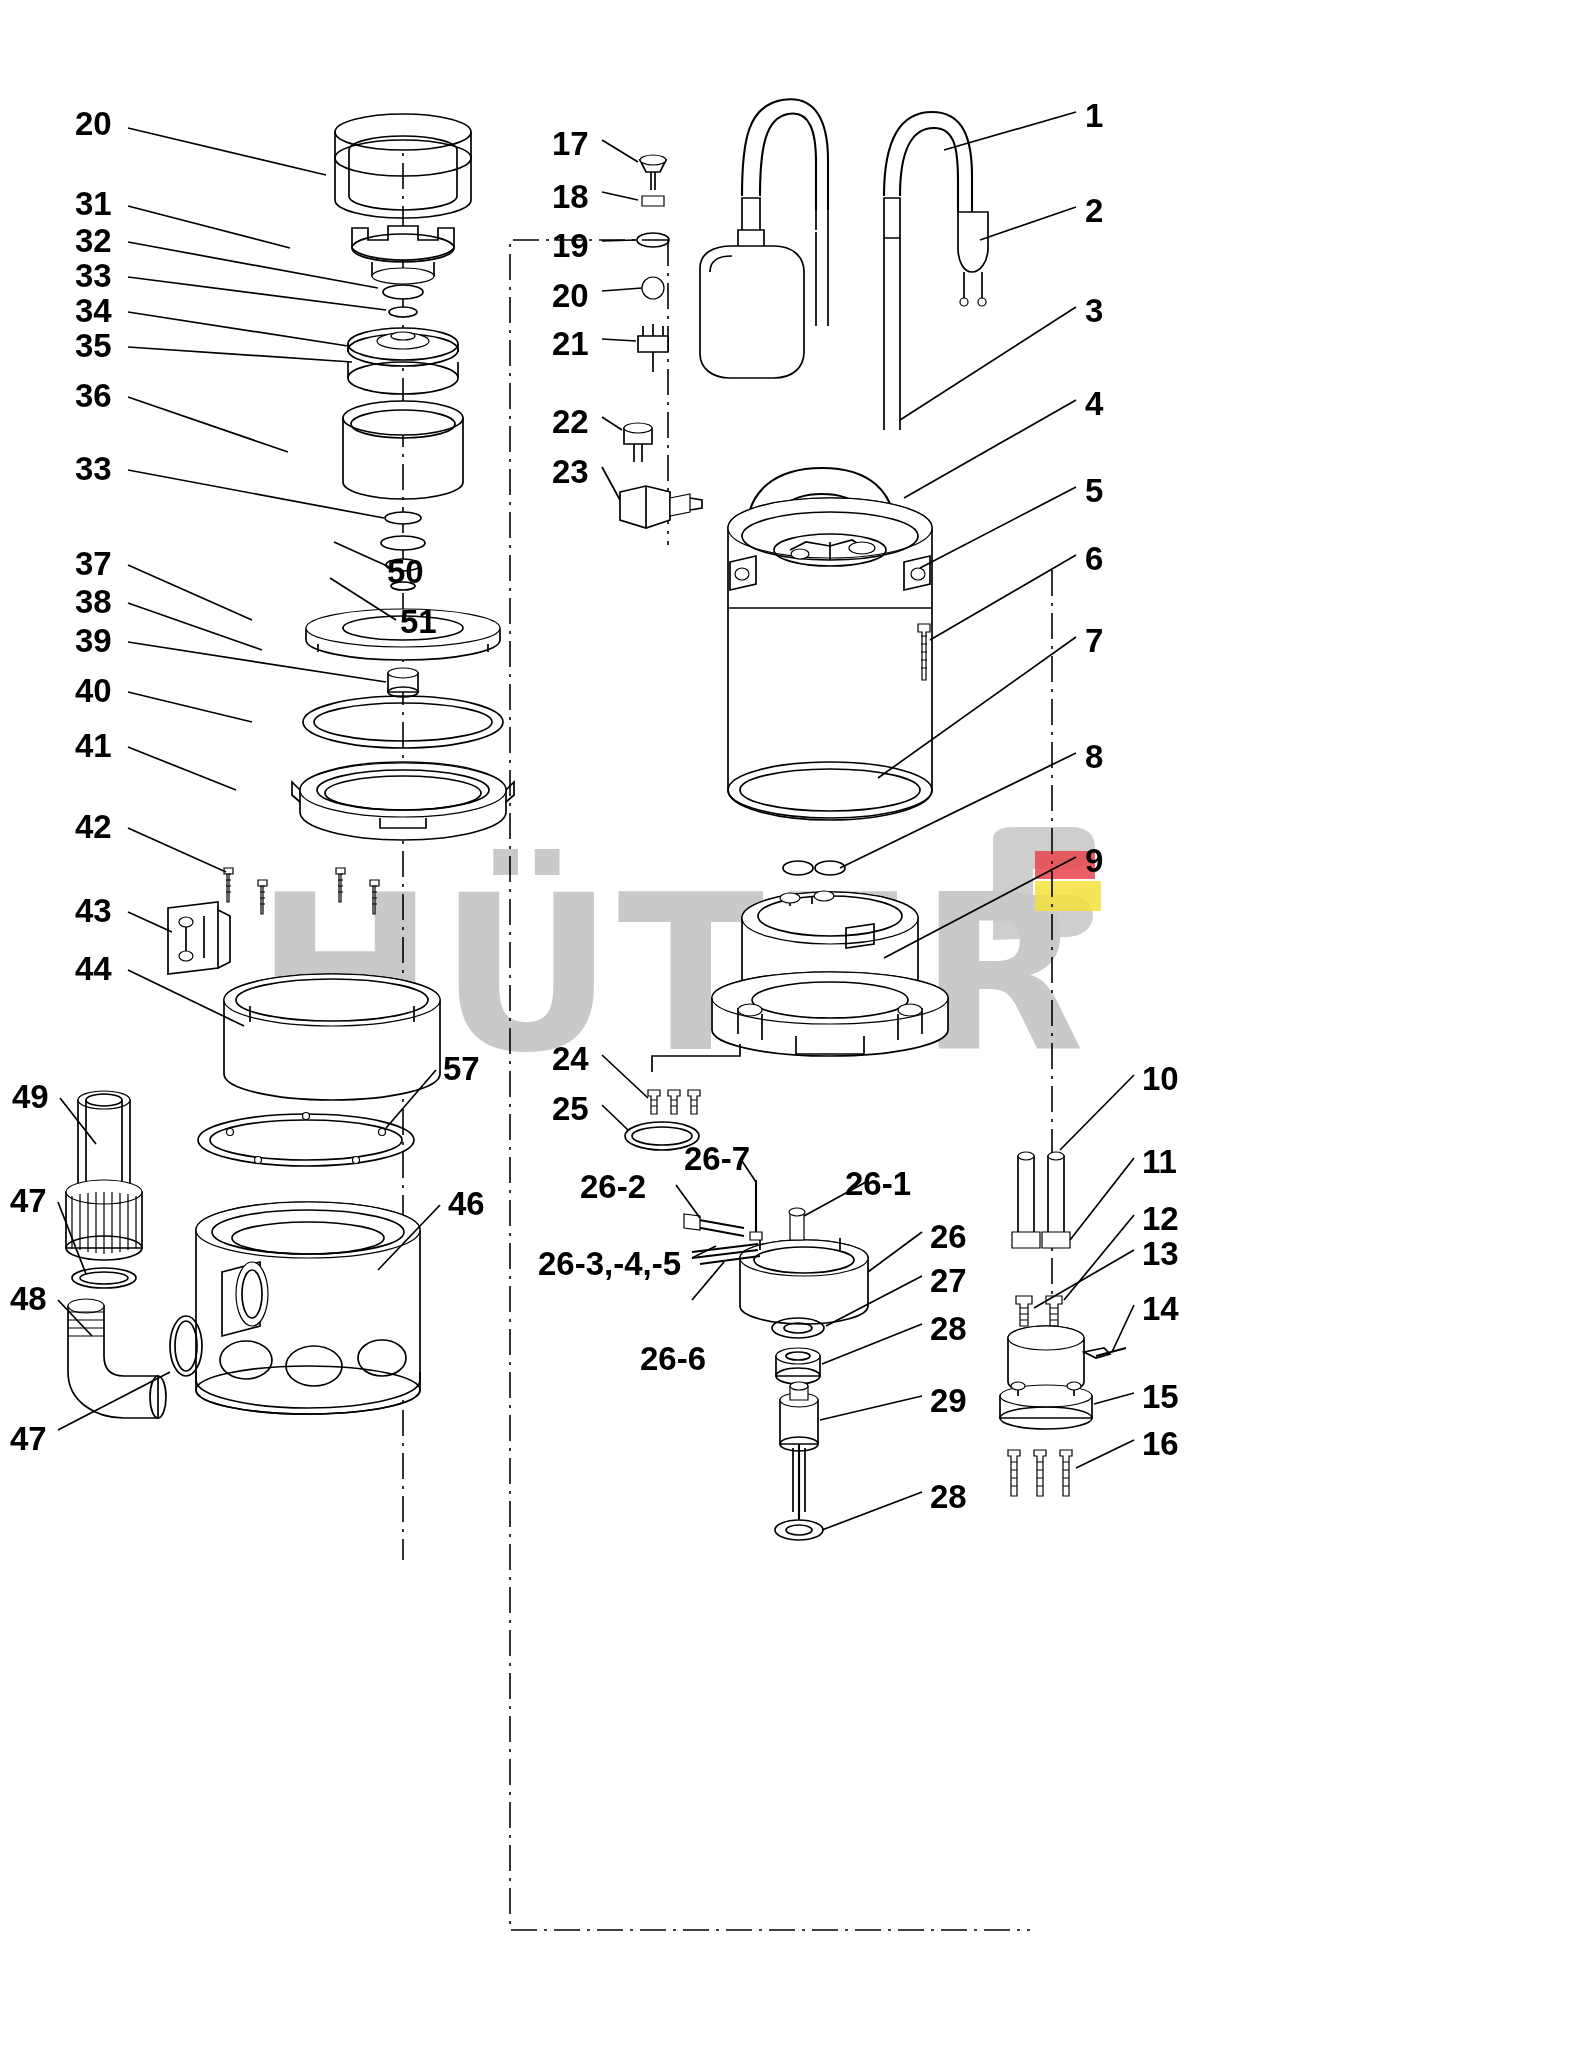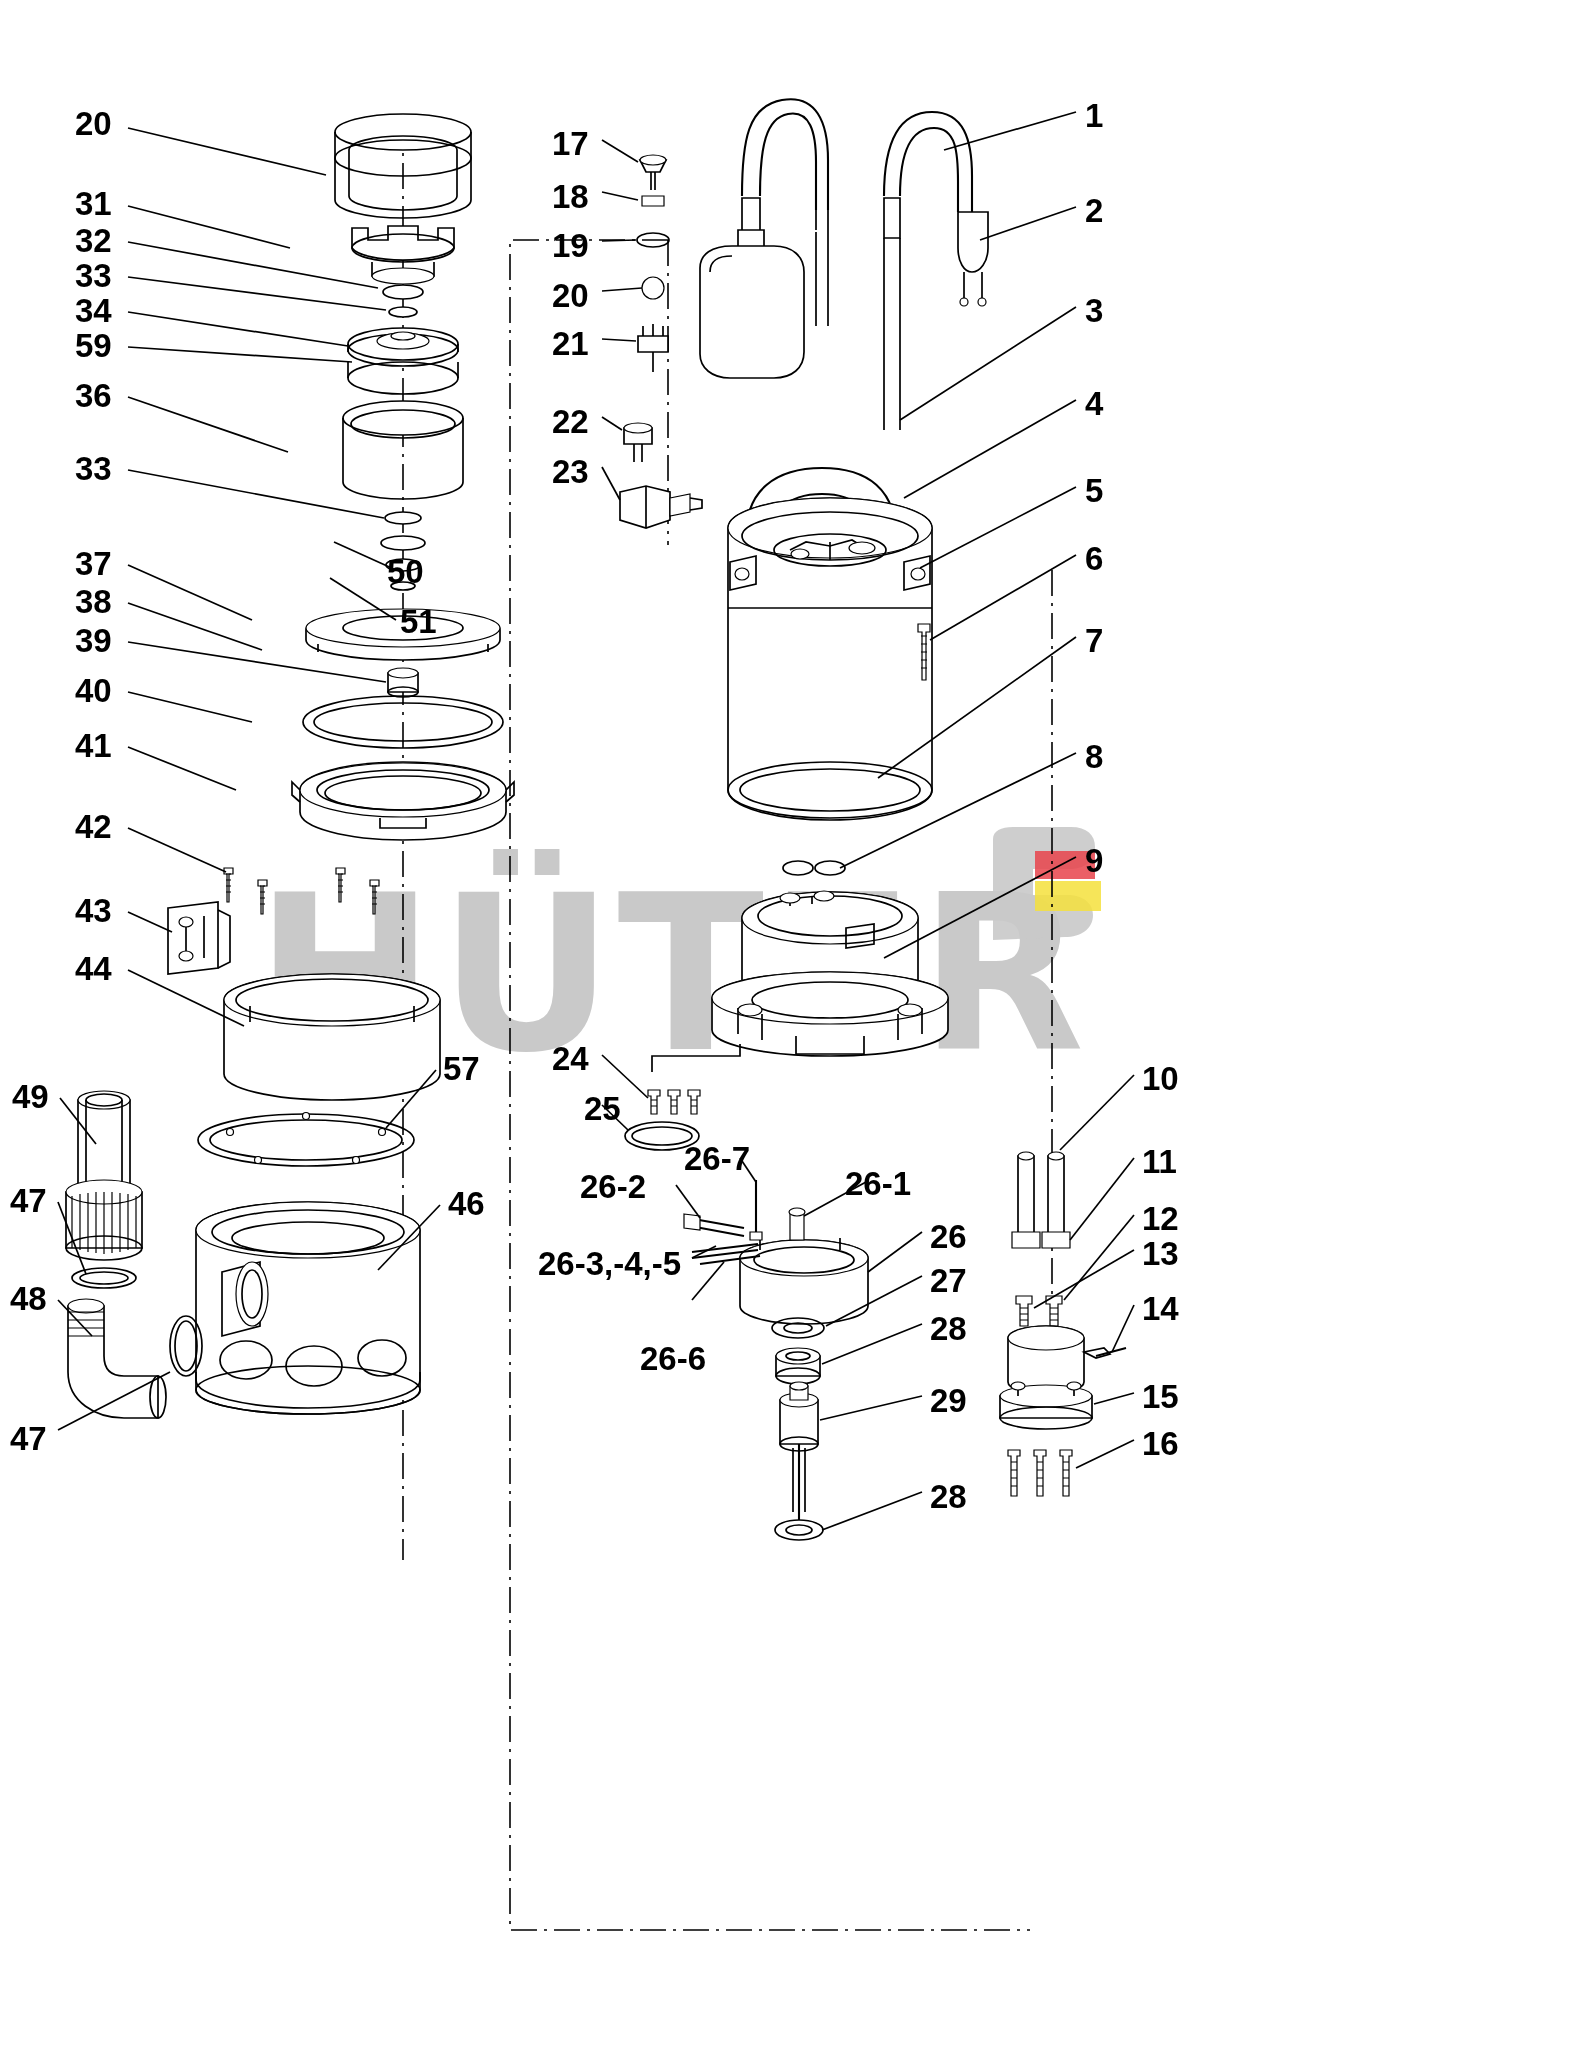--- a/index.html
+++ b/index.html
@@ -477,21 +477,21 @@
 
       <path class="ln" d="M652,1072 L652,1056 L740,1056 L740,1044"></path>
     </g>
   </svg>
 
   <div class="num" style="left:75px;top:105px">20</div>
   <div class="num" style="left:75px;top:185px">31</div>
   <div class="num" style="left:75px;top:222px">32</div>
   <div class="num" style="left:75px;top:257px">33</div>
   <div class="num" style="left:75px;top:292px">34</div>
-  <div class="num" style="left:75px;top:327px">59</div>
+  <div class="num" style="left:75px;top:327px">35</div>
   <div class="num" style="left:75px;top:377px">36</div>
   <div class="num" style="left:75px;top:450px">33</div>
   <div class="num" style="left:75px;top:545px">37</div>
   <div class="num" style="left:75px;top:583px">38</div>
   <div class="num" style="left:75px;top:622px">39</div>
   <div class="num" style="left:75px;top:672px">40</div>
   <div class="num" style="left:75px;top:727px">41</div>
   <div class="num" style="left:75px;top:808px">42</div>
   <div class="num" style="left:75px;top:892px">43</div>
   <div class="num" style="left:75px;top:950px">44</div>
@@ -524,21 +524,21 @@
 
   <div class="num" style="left:1142px;top:1060px">10</div>
   <div class="num" style="left:1142px;top:1143px">11</div>
   <div class="num" style="left:1142px;top:1200px">12</div>
   <div class="num" style="left:1142px;top:1235px">13</div>
   <div class="num" style="left:1142px;top:1290px">14</div>
   <div class="num" style="left:1142px;top:1378px">15</div>
   <div class="num" style="left:1142px;top:1425px">16</div>
 
   <div class="num" style="left:552px;top:1040px">24</div>
-  <div class="num" style="left:584px;top:1090px">25</div>
+  <div class="num" style="left:552px;top:1090px">25</div>
 
   <div class="num" style="left:580px;top:1168px">26-2</div>
   <div class="num" style="left:684px;top:1140px">26-7</div>
   <div class="num" style="left:845px;top:1165px">26-1</div>
   <div class="num" style="left:930px;top:1218px">26</div>
   <div class="num" style="left:930px;top:1262px">27</div>
   <div class="num" style="left:930px;top:1310px">28</div>
   <div class="num" style="left:930px;top:1382px">29</div>
   <div class="num" style="left:930px;top:1478px">28</div>
   <div class="num" style="left:538px;top:1245px">26-3,-4,-5</div>

